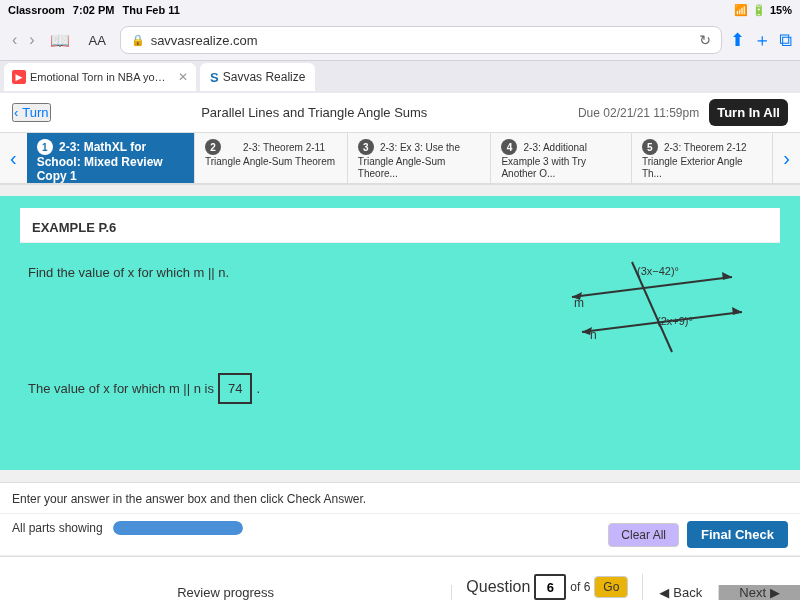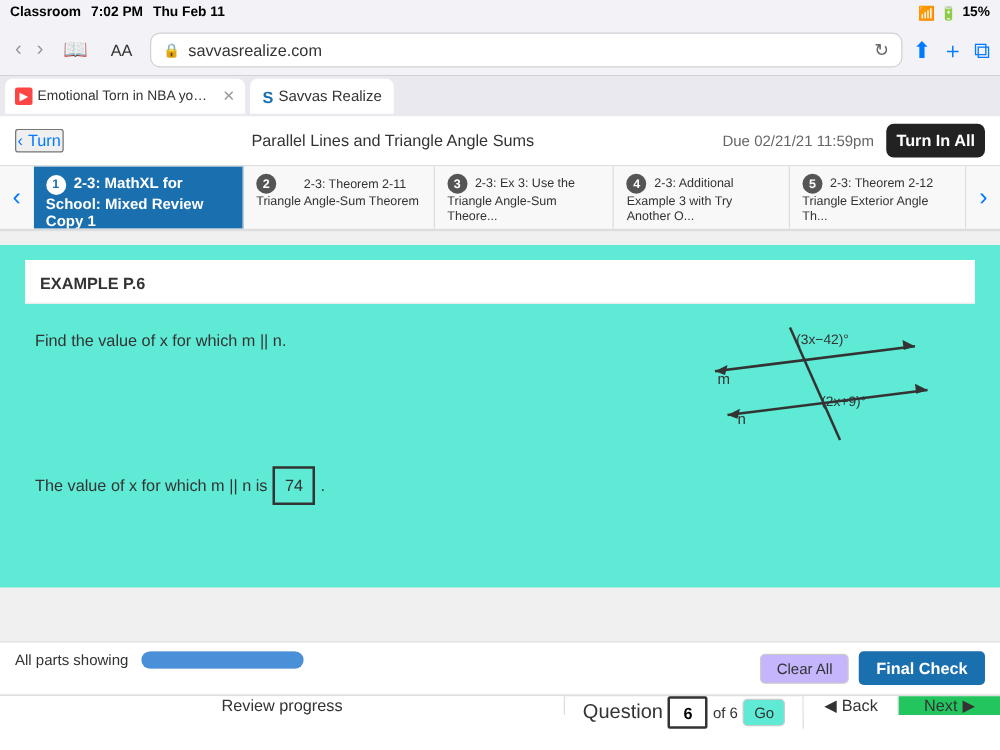--- a/index.html
+++ b/index.html
@@ -214,21 +214,21 @@
       border-radius: 4px;
       padding: 6px 14px;
       font-size: 13px;
       font-weight: 600;
       cursor: pointer;
     }
 
     
     .nav-bar {
       display: flex;
-      align-items: flex-start;
+      align-items: flex-end;
       height: 44px;
       border-top: 1px solid #ddd;
     }
     .review-progress-btn {
       flex: 1;
       background: white;
       border: none;
       border-right: 1px solid #ddd;
       font-size: 13px;
       cursor: pointer;
@@ -246,21 +246,21 @@
       width: 32px;
       height: 26px;
       border: 2px solid #333;
       text-align: center;
       font-size: 13px;
       font-weight: 600;
       border-radius: 2px;
     }
     .of-label { font-size: 12px; color: #333; }
     .go-btn {
-      background: #5eead4;
+      background: #eab308;
       border: 1px solid #ccc;
       border-radius: 4px;
       padding: 3px 8px;
       font-size: 12px;
       cursor: pointer;
       color: #333;
     }
     .back-btn {
       display: flex;
       align-items: center;
@@ -271,21 +271,21 @@
       border-right: 1px solid #ddd;
       font-size: 13px;
       cursor: pointer;
       color: #333;
     }
     .next-btn {
       display: flex;
       align-items: center;
       gap: 4px;
       padding: 0 20px;
-      background: #22c55e;
+      background: #a3a3a3;
       border: none;
       font-size: 13px;
       cursor: pointer;
       color: #333;
       font-weight: 500;
     }
 
     .content-wrapper {
       position: absolute;
       top: 196px;
@@ -437,20 +437,23 @@
     <div class="answer-line">
       <span>The value of x for which m || n is</span>
       <span class="answer-box">74</span>
       <span>.</span>
     </div>
   </div>
 </div>
 
 <div class="bottom-area">
 
+  <div style="padding: 6px 12px; border-bottom: 1px solid #eee;">
+    <span class="instruction-text">Enter your answer in the answer box and then click Check Answer.</span>
+  </div>
   <div style="display:flex;align-items:flex-start;justify-content:space-between;padding:7px 12px;border-bottom:1px solid #eee;">
     <div style="display:flex;align-items:center;gap:10px;">
       <span class="all-parts-label">All parts showing</span>
       <div class="progress-bar-container">
         <div class="progress-bar-fill" style="width:100%;"></div>
       </div>
     </div>
     <div style="display:flex;align-items:center;gap:8px;">
       <button class="clear-all-btn">Clear All</button>
       <button class="final-check-btn">Final Check</button>

